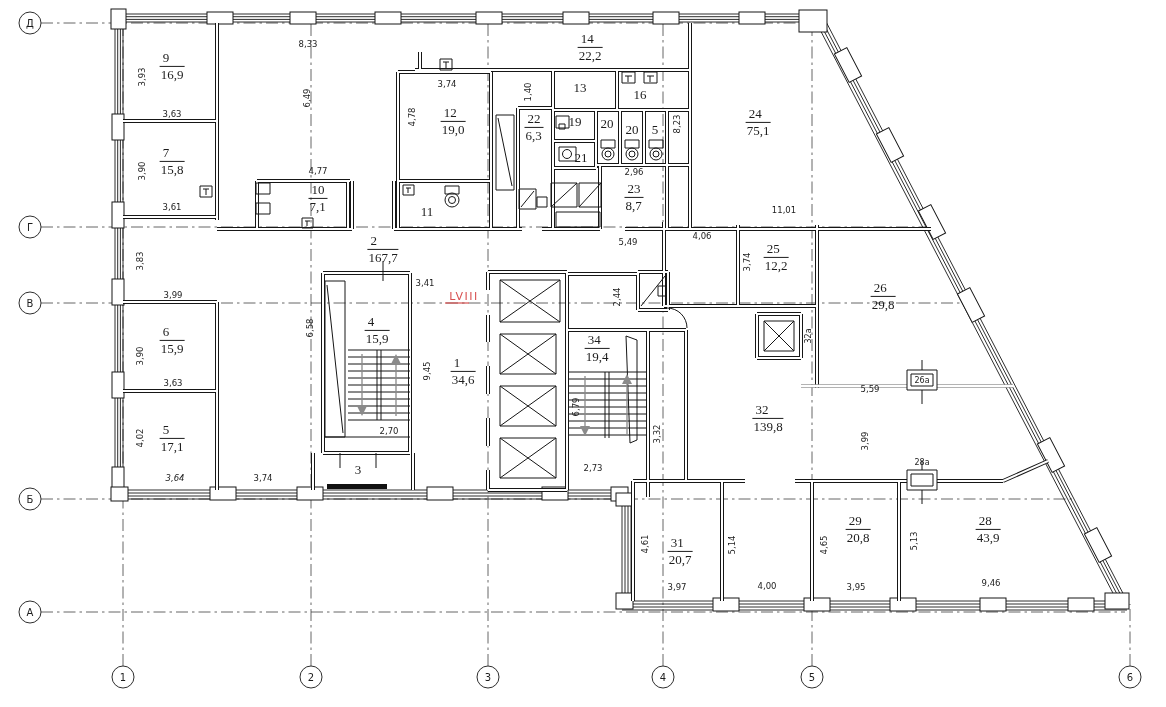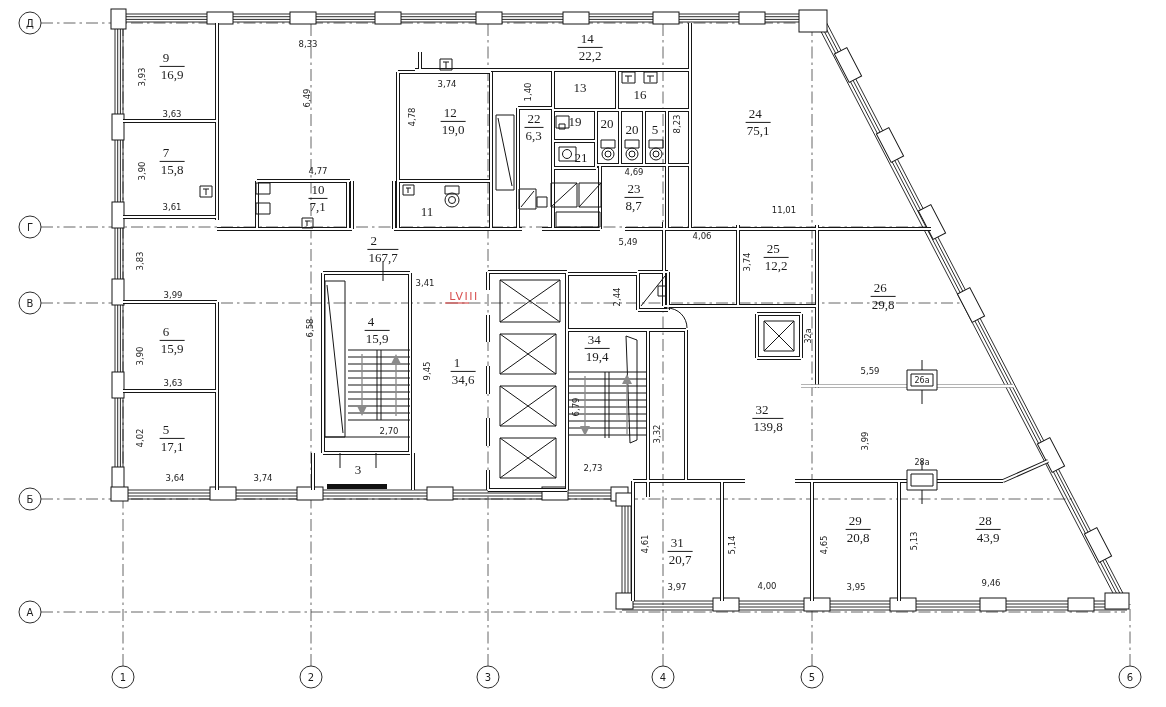--- a/index.html
+++ b/index.html
@@ -261,41 +261,41 @@
       <div class="dim rot" style="left: 307px; top: 98px;">6,49</div>
       <div class="dim" style="left: 318px; top: 171px;">4,77</div>
       <div class="dim rot" style="left: 142px; top: 77px;">3,93</div>
       <div class="dim" style="left: 172px; top: 114px;">3,63</div>
       <div class="dim rot" style="left: 142px; top: 171px;">3,90</div>
       <div class="dim" style="left: 172px; top: 207px;">3,61</div>
       <div class="dim" style="left: 447px; top: 84px;">3,74</div>
       <div class="dim rot" style="left: 412px; top: 117px;">4,78</div>
       <div class="dim rot" style="left: 528px; top: 92px;">1,40</div>
       <div class="dim rot" style="left: 677px; top: 124px;">8,23</div>
-      <div class="dim" style="left: 634px; top: 172px;">4,69</div>
+      <div class="dim" style="left: 634px; top: 172px;">2,96</div>
       <div class="dim" style="left: 628px; top: 242px;">5,49</div>
       <div class="dim" style="left: 702px; top: 236px;">4,06</div>
       <div class="dim" style="left: 784px; top: 210px;">11,01</div>
       <div class="dim rot" style="left: 747px; top: 262px;">3,74</div>
       <div class="dim" style="left: 425px; top: 283px;">3,41</div>
       <div class="dim rot" style="left: 617px; top: 297px;">2,44</div>
       <div class="dim rot" style="left: 140px; top: 261px;">3,83</div>
       <div class="dim" style="left: 173px; top: 295px;">3,99</div>
       <div class="dim rot" style="left: 310px; top: 328px;">6,58</div>
       <div class="dim rot" style="left: 140px; top: 356px;">3,90</div>
       <div class="dim" style="left: 173px; top: 383px;">3,63</div>
       <div class="dim rot" style="left: 140px; top: 438px;">4,02</div>
-      <div class="dim" style="left: 175px; top: 478px;">3,64</div>
+      <div class="dim" style="left: 175px; top: 478px; font-style: italic;">3,64</div>
       <div class="dim" style="left: 263px; top: 478px;">3,74</div>
       <div class="dim rot" style="left: 427px; top: 371px;">9,45</div>
       <div class="dim" style="left: 389px; top: 431px;">2,70</div>
       <div class="dim" style="left: 593px; top: 468px;">2,73</div>
       <div class="dim rot" style="left: 576px; top: 407px;">6,79</div>
       <div class="dim rot" style="left: 657px; top: 434px;">3,32</div>
-      <div class="dim" style="left: 870px; top: 371px;">5,59</div>
+      <div class="dim" style="left: 870px; top: 389px;">5,59</div>
       <div class="dim rot" style="left: 865px; top: 441px;">3,99</div>
       <div class="dim rot" style="left: 645px; top: 544px;">4,61</div>
       <div class="dim rot" style="left: 732px; top: 545px;">5,14</div>
       <div class="dim rot" style="left: 824px; top: 545px;">4,65</div>
       <div class="dim rot" style="left: 914px; top: 541px;">5,13</div>
       <div class="dim" style="left: 677px; top: 587px;">3,97</div>
       <div class="dim" style="left: 767px; top: 586px;">4,00</div>
       <div class="dim" style="left: 856px; top: 587px;">3,95</div>
       <div class="dim" style="left: 991px; top: 583px;">9,46</div>
       <div class="shaft-label rot" style="left: 808px; top: 336px;">32а</div>

